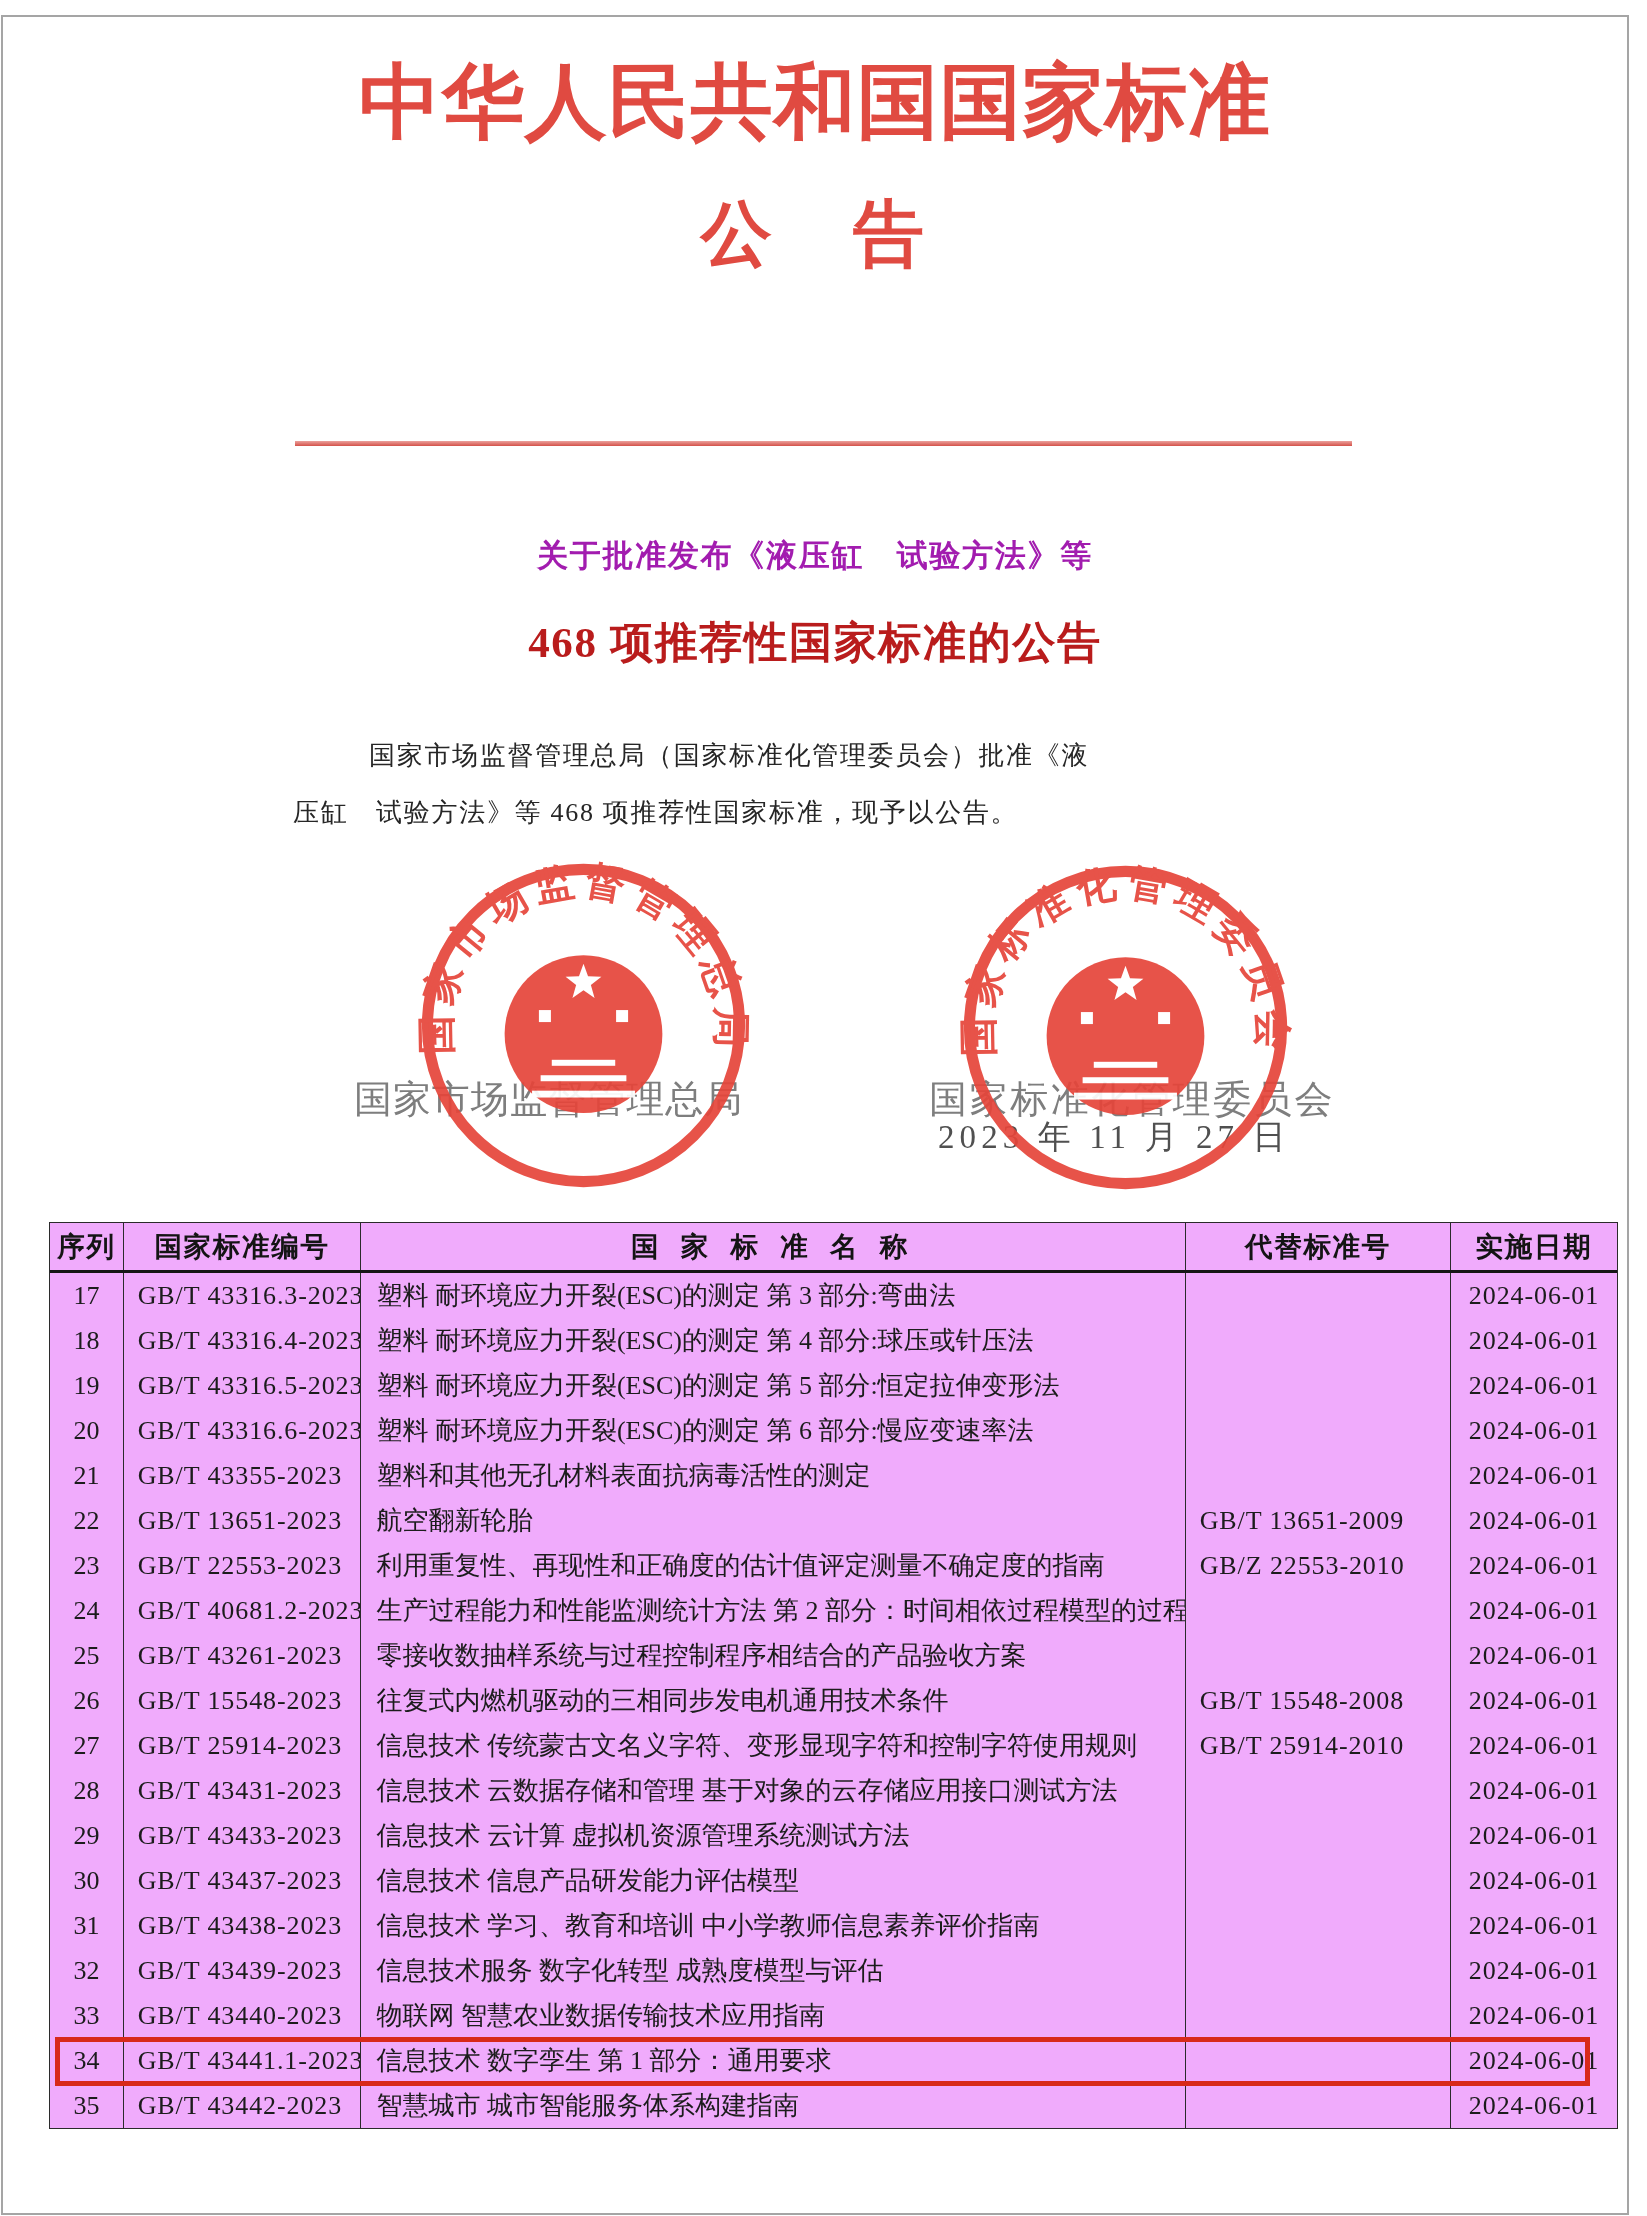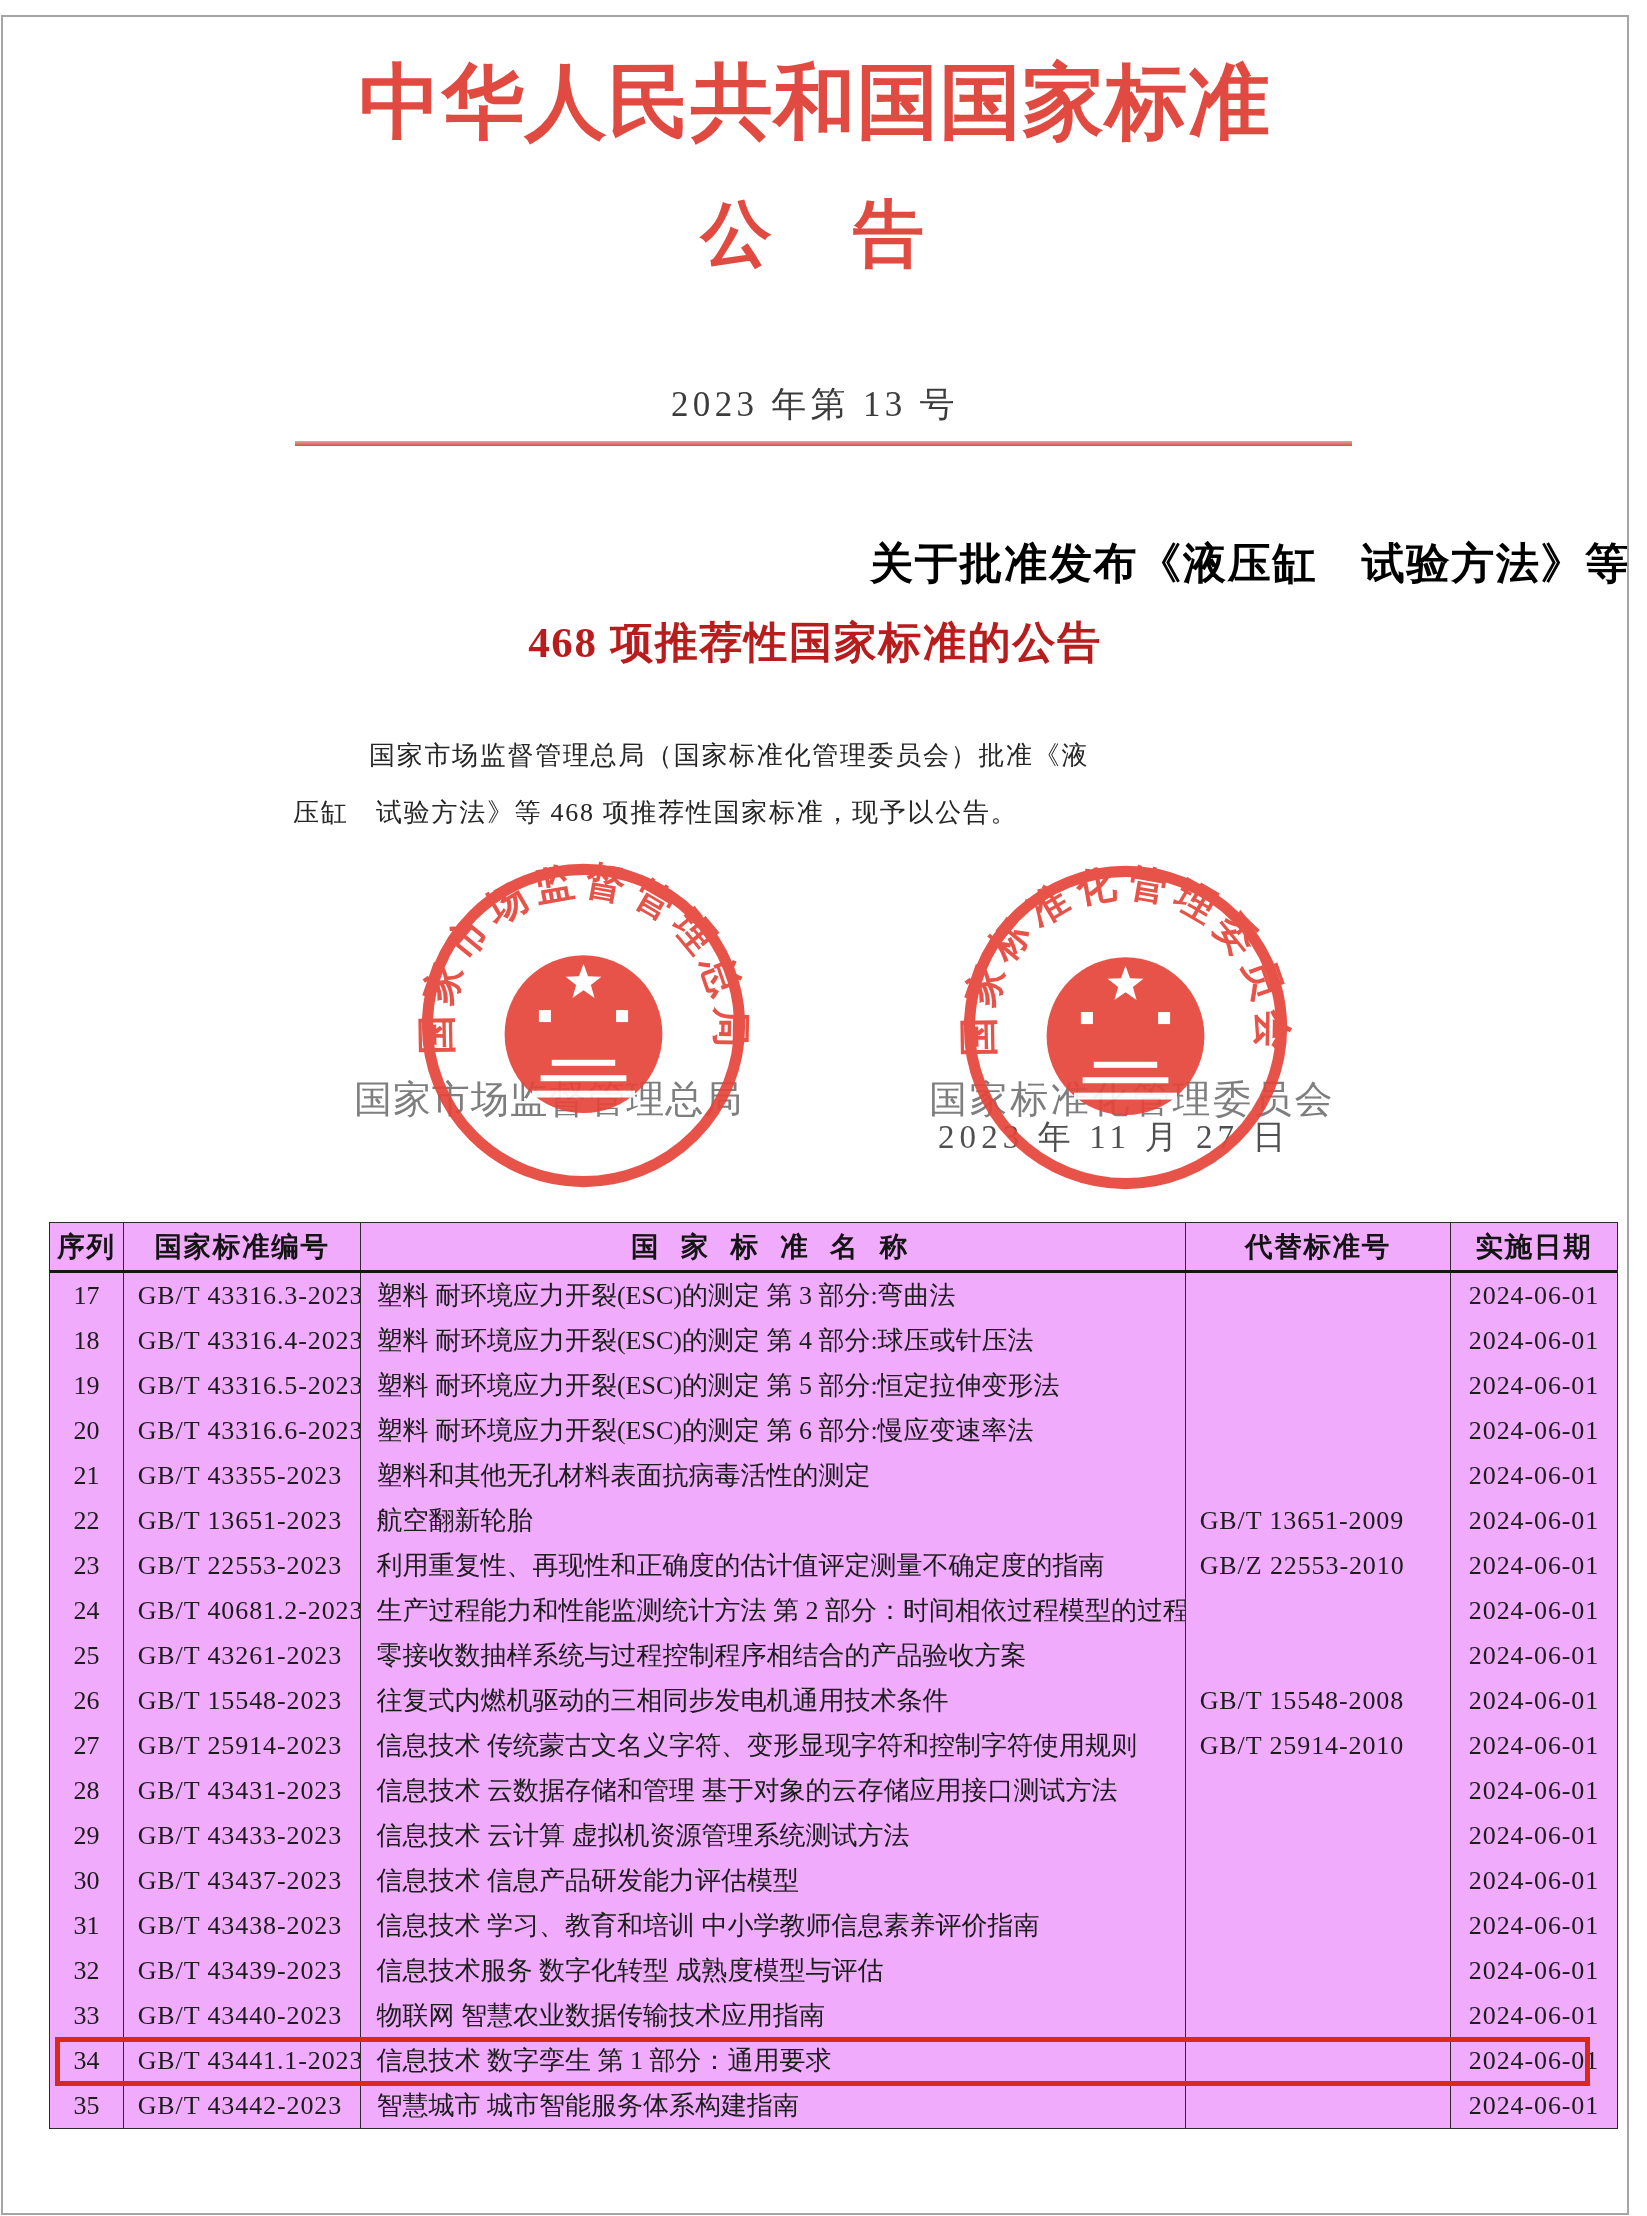--- a/index.html
+++ b/index.html
@@ -11,22 +11,22 @@
 
   .doc-title { position:absolute; top:48px; left:0; width:100%; text-align:center;
                font-size:82px; font-weight:bold; color:#e04a41; letter-spacing:0.9px; }
   .gonggao   { position:absolute; top:187px; left:0; width:100%; text-align:center;
                font-size:71px; font-weight:bold; color:#e04a41; letter-spacing:5.1px; }
   .issue-no  { position:absolute; top:381px; left:0; width:100%; text-align:center;
                font-size:35px; color:#3c3c3c; letter-spacing:4.3px; }
   .red-rule  { position:absolute; top:441px; left:295px; width:1057px; height:5.1px;
                background:linear-gradient(to bottom,#eba19c,#d4524a); }
 
-  .heading-1 { position:absolute; top:535px; left:0; width:100%; text-align:right;
-               font-size:43px; font-weight:bold; color:#000000; letter-spacing:1.7px; }
+  .heading-1 { position:absolute; top:535px; left:0; width:100%; text-align:center;
+               font-size:31px; font-weight:bold; color:#a21caf; letter-spacing:1.7px; }
   .heading-2 { position:absolute; top:614px; left:0; width:100%; text-align:center;
                font-size:43px; font-weight:bold; color:#b91c1c; letter-spacing:1.7px; }
 
   .body-line { position:absolute; font-size:26px; color:#262626; letter-spacing:1.7px; white-space:nowrap; }
   .body-line.l1 { top:738px; left:369px; }
   .body-line.l2 { top:795px; left:293px; }
 
   .seal { position:absolute; width:343px; height:343px; z-index:2; opacity:.92; }
   .seal.left  { left:412px; top:854px; }
   .seal.right { left:954px; top:856px; }
@@ -60,21 +60,20 @@
                          border:5.1px solid #d8291a; z-index:5; pointer-events:none; }
 </style>
 </head>
 <body>
 
 <div class="page">
   <div class="frame"></div>
 
   <div class="doc-title">中华人民共和国国家标准</div>
   <div class="gonggao">公　告</div>
-  <div class="issue-no">2023 年第 13 号</div>
   <div class="red-rule"></div>
 
   <div class="heading-1">关于批准发布《液压缸　试验方法》等</div>
   <div class="heading-2">468 项推荐性国家标准的公告</div>
 
   <div class="body-line l1">国家市场监督管理总局（国家标准化管理委员会）批准《液</div>
   <div class="body-line l2">压缸　试验方法》等 468 项推荐性国家标准，现予以公告。</div>
 
   <div class="seal-overlay left">国家市场监督管理总局</div>
   <div class="seal-overlay right">国家标准化管理委员会</div>

